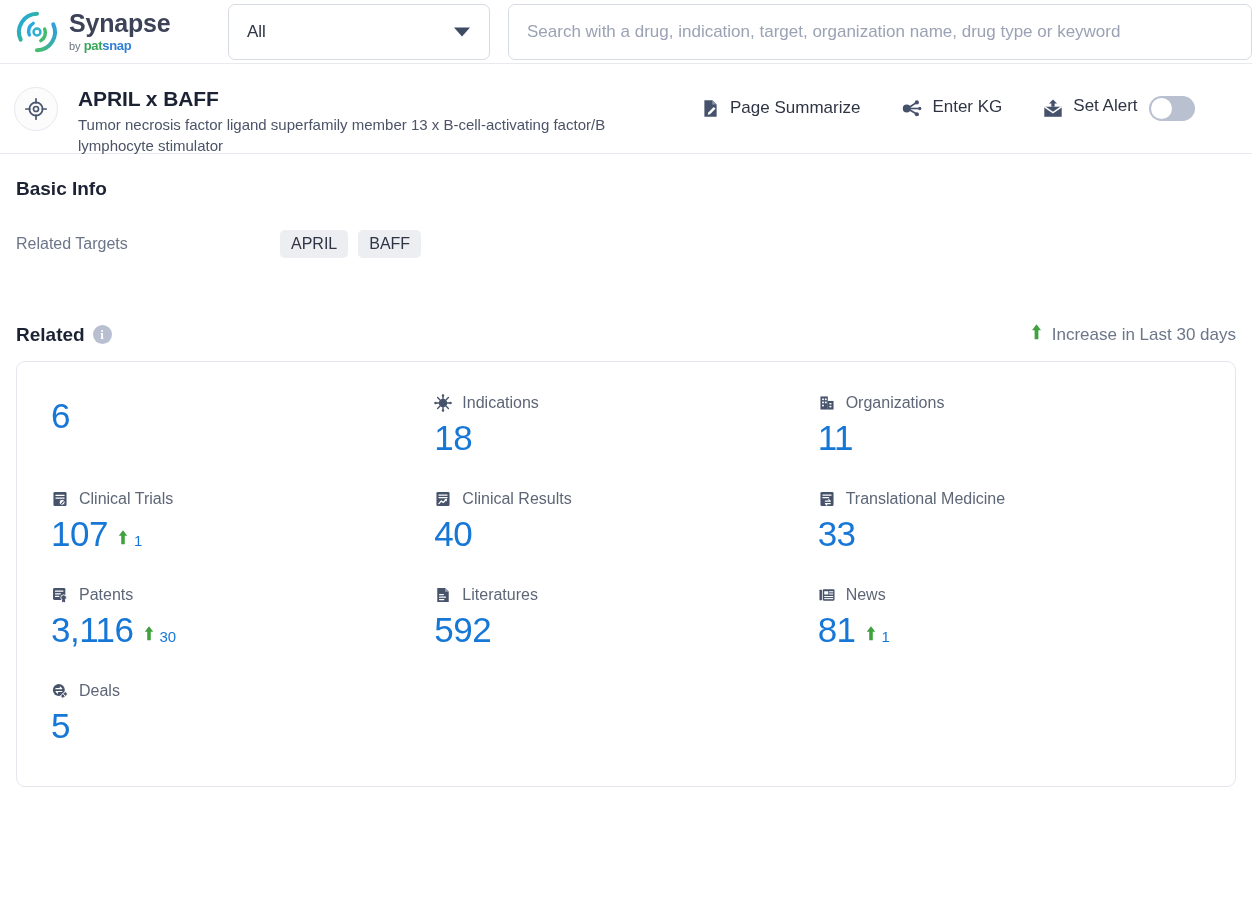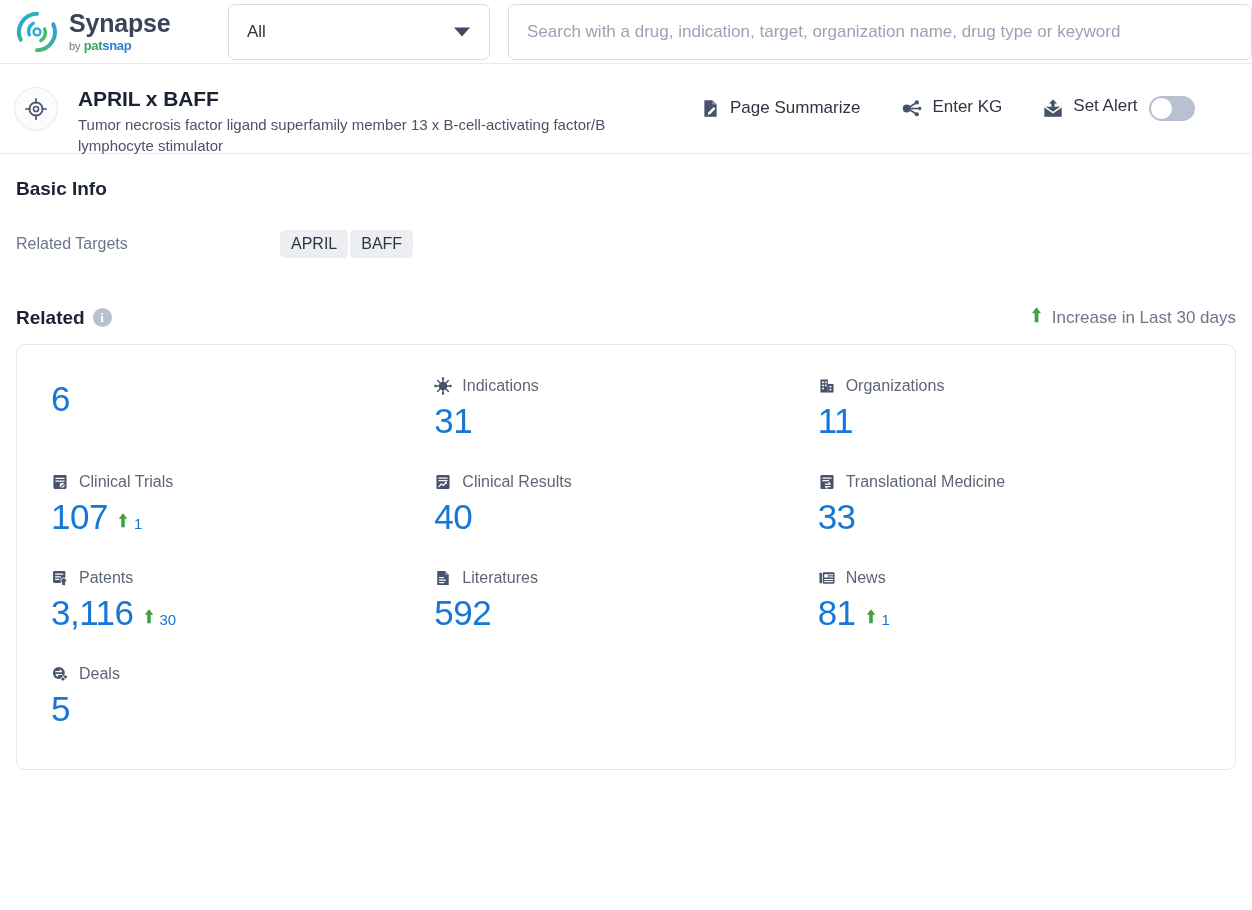--- a/index.html
+++ b/index.html
@@ -184,32 +184,32 @@
     align-items: center;
     margin-top: 28px;
     height: 32px;
   }
   .info-label {
     width: 264px;
     flex: 0 0 264px;
     font-size: 16px;
     color: #6c7689;
   }
-  .chips { display: flex; gap: 2px; }
+  .chips { display: flex; gap: 10px; }
   .chip {
     background: #eceef2;
     border-radius: 5px;
     padding: 5px 11px;
     font-size: 16px;
     color: #2f3545;
     cursor: pointer;
   }
 
   .related-head {
-    margin-top: 46px;
+    margin-top: 63px;
     display: flex;
     align-items: center;
     justify-content: space-between;
   }
   .related-left { display: flex; align-items: center; gap: 8px; }
   .related-title { font-size: 19px; font-weight: 700; color: #1b2233; }
   .info-badge {
     width: 19px; height: 19px;
     border-radius: 50%;
     background: #b7bfd0;
@@ -429,21 +429,21 @@
               </g>
               <circle cx="11" cy="1.8" r="1.5" fill="#47536b"></circle>
               <circle cx="11" cy="20.2" r="1.5" fill="#47536b"></circle>
               <circle cx="1.8" cy="11" r="1.5" fill="#47536b"></circle>
               <circle cx="20.2" cy="11" r="1.5" fill="#47536b"></circle>
             </svg>
           </span>
           <span class="stat-label">Indications</span>
         </div>
         <div class="stat-value-row">
-          <span class="stat-value">31</span>
+          <span class="stat-value">18</span>
         </div>
       </div>
 
       <div class="stat-item">
         <div class="stat-head">
           <span class="stat-icon">
             <svg viewBox="0 0 22 22" width="18" height="18">
               <rect x="3" y="3" width="9" height="16" fill="#47536b"></rect>
               <rect x="12" y="8.5" width="7" height="10.5" fill="#47536b"></rect>
               <g fill="#fff">

